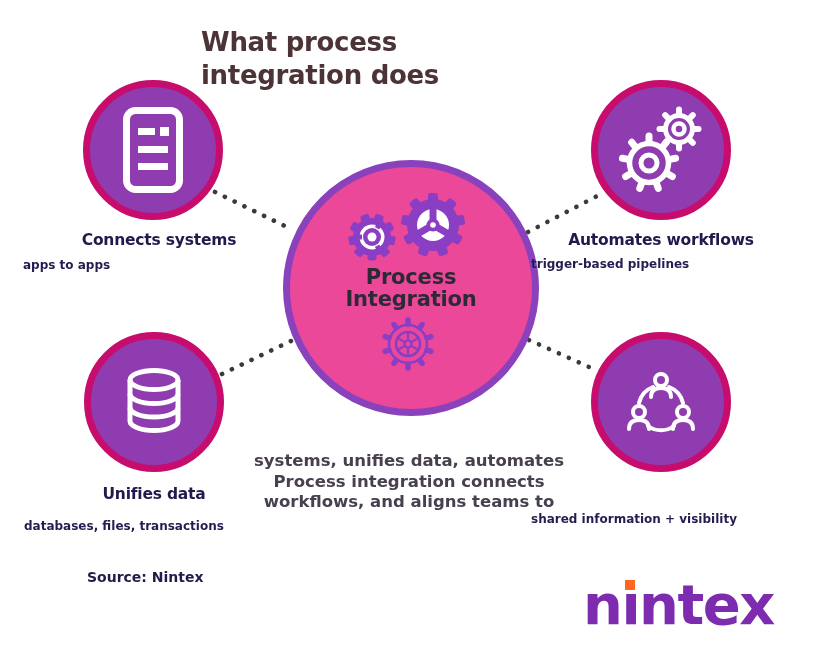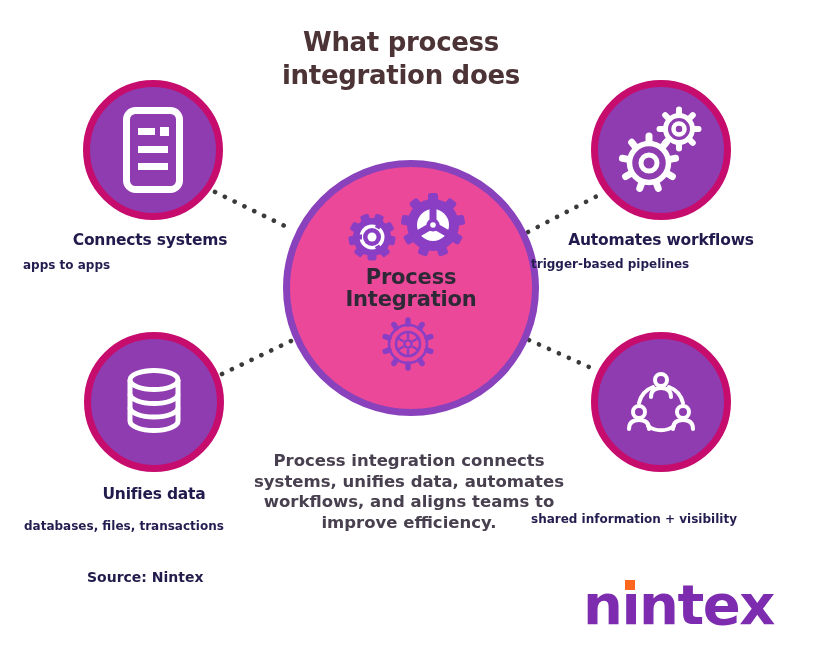--- a/index.html
+++ b/index.html
@@ -1,21 +1,21 @@
 <!DOCTYPE html>
 <html><head>
 <meta charset="utf-8">
 <style>
   html,body{margin:0;padding:0;background:#ffffff;}
   .canvas{
     position:relative;width:816px;height:660px;background:#ffffff;
     font-family:"DejaVu Sans","Liberation Sans",sans-serif;overflow:hidden;
   }
   .title{
-    position:absolute;left:201px;top:26px;width:400px;text-align:center;
+    position:absolute;left:201px;top:26px;width:400px;text-align:left;
     font-size:26px;line-height:33px;font-weight:bold;color:#4b3336;letter-spacing:-0.3px;
   }
   
   .connectors{position:absolute;left:0;top:0;width:816px;height:660px;z-index:1;}
   
   .node-circle{
     position:absolute;width:126px;height:126px;border-radius:50%;
     background:#8e3caf;border:7px solid #c60d6e;z-index:2;
     display:flex;align-items:center;justify-content:center;
   }
@@ -34,21 +34,21 @@
     font-size:21px;line-height:22px;font-weight:bold;color:#2e2936;letter-spacing:-0.2px;
   }
   .node-label{
     position:absolute;width:260px;text-align:center;z-index:3;
     font-size:15.5px;font-weight:bold;color:#211a4c;letter-spacing:-0.2px;
   }
   .node-sublabel{
     position:absolute;width:260px;z-index:3;
     font-size:12px;font-weight:bold;color:#231d50;
   }
-  .lbl-tl{left:20px;top:231px;}   .sub-tl{left:23px;top:258px;}
+  .lbl-tl{left:29px;top:231px;}   .sub-tl{left:23px;top:258px;}
   .lbl-tr{left:531px;top:231px;}  .sub-tr{left:531px;top:257px;}
   .lbl-bl{left:24px;top:485px;}   .sub-bl{left:24px;top:511px;margin-top:8px;}
   .lbl-br{left:531px;top:487px;}  .sub-br{left:531px;top:512px;}
   .summary{
     position:absolute;left:249px;top:451px;width:320px;text-align:center;z-index:3;
     font-size:16.5px;line-height:20.5px;font-weight:bold;color:#48404f;
   }
   .source{
     position:absolute;left:87px;top:569px;z-index:3;
     font-size:14px;font-weight:bold;color:#221c4b;
@@ -237,24 +237,23 @@
         </g>
       </g>
     </svg>
     <div class="center-text">
       <div>Process</div>
       <div>Integration</div>
     </div>
   </div>
 
   <div class="summary">
+    <div>systems, unifies data, automates</div>
     <div>Process integration connects</div>
-    <div>systems, unifies data, automates</div>
     <div>workflows, and aligns teams to</div>
-    <div>improve efficiency.</div>
   </div>
 
   <div class="source">Source: Nintex</div>
 
   <div class="logo">
     <span>n<span class="logo-i">ı<span class="logo-dot"></span></span>ntex</span>
   </div>
 
 </div>
 

